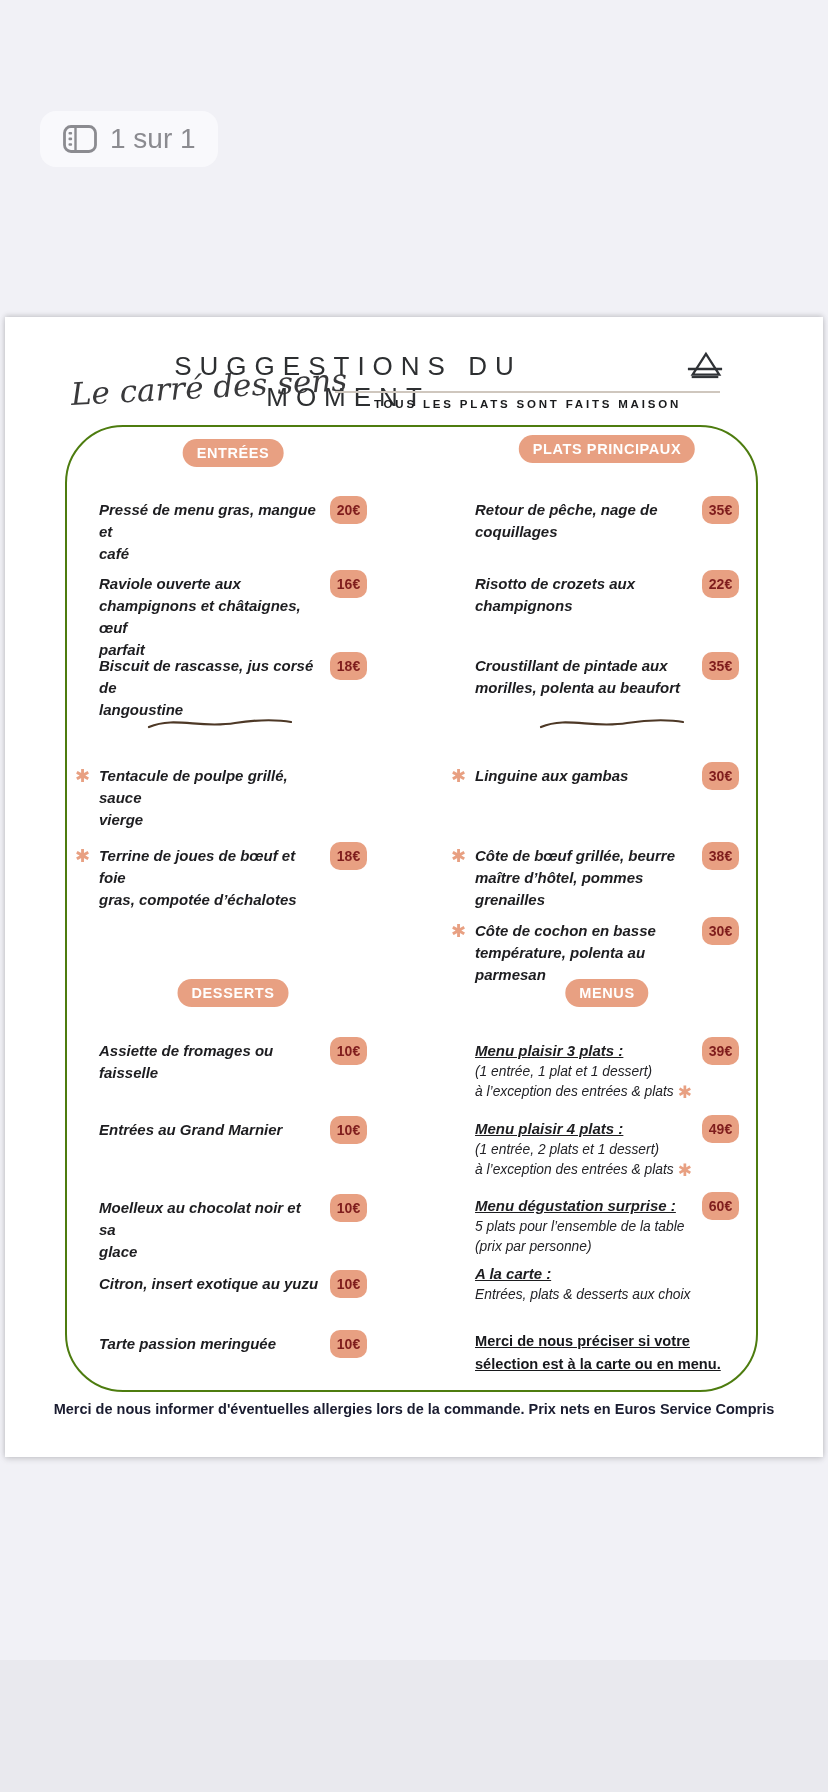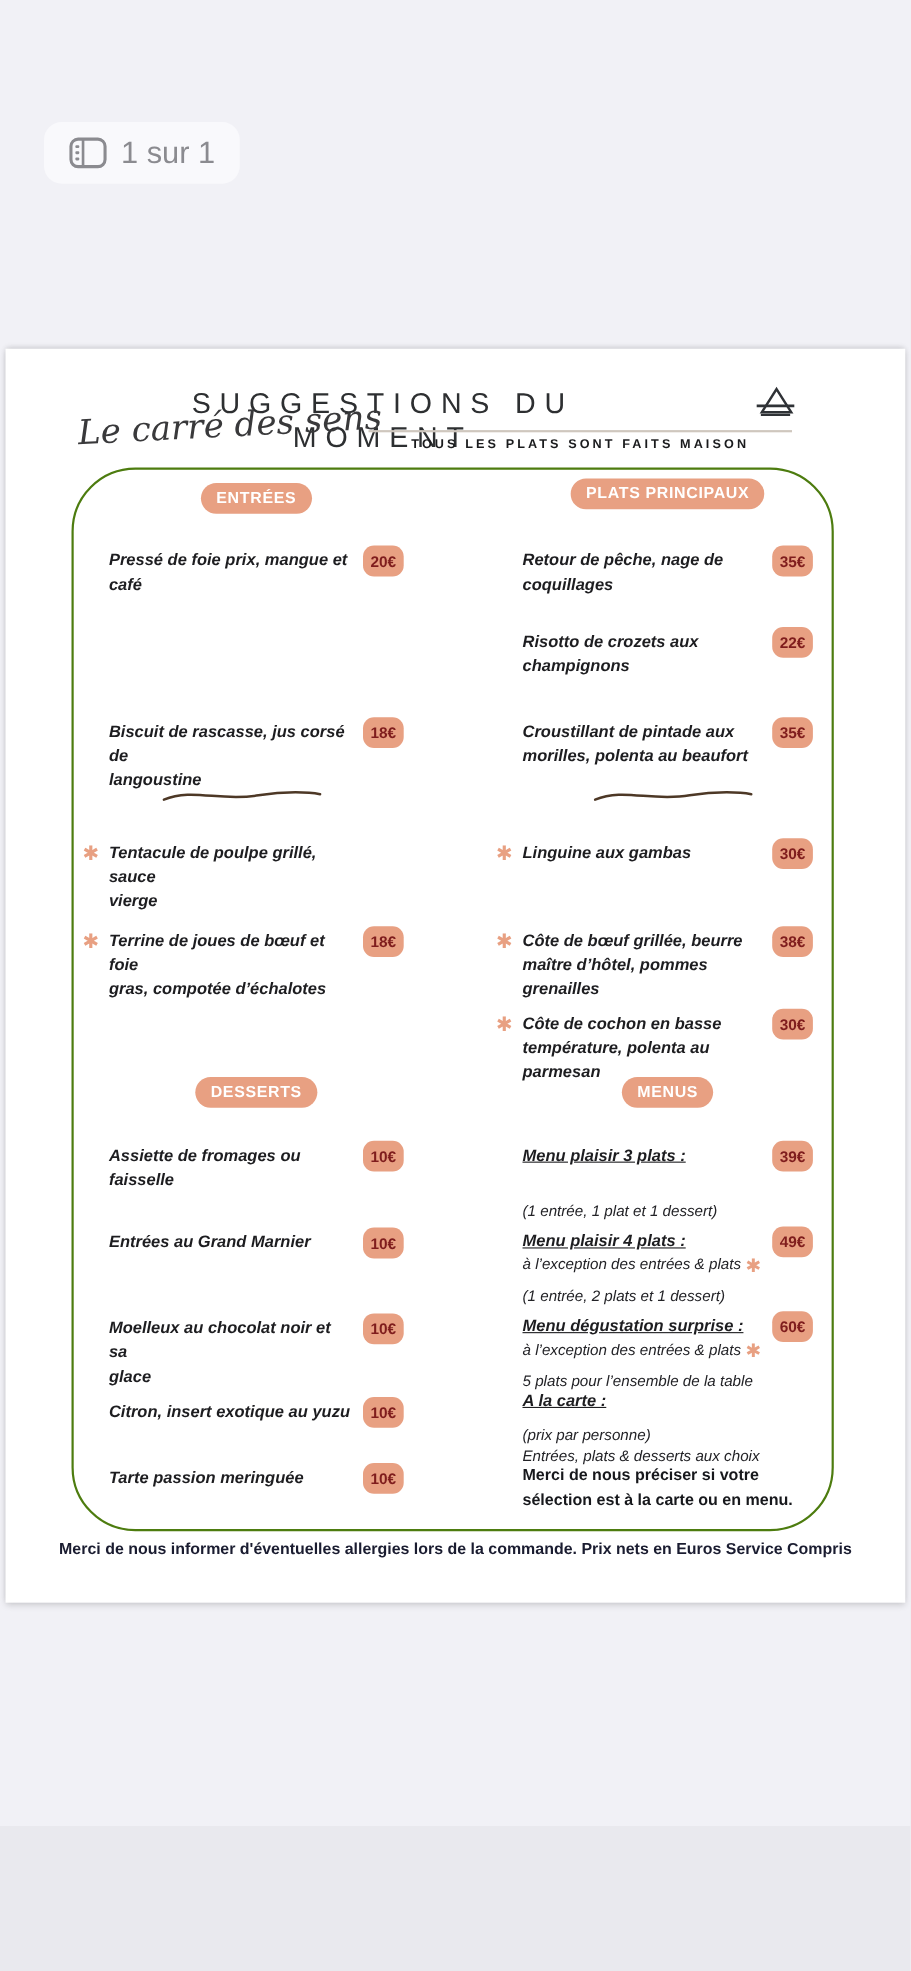--- a/index.html
+++ b/index.html
@@ -65,25 +65,25 @@
   }
   .star{
     position:absolute;left:-24px;top:0;font-size:18px;color:var(--accent);
     font-style:normal;line-height:22px;
   }
   .swoosh-wrap{position:absolute;}
   .menu-title{
     font-style:italic;font-weight:700;font-size:15px;line-height:22px;
     text-decoration:underline;color:#1d1d20;padding-right:46px;
   }
-  .menu-line{font-style:italic;font-weight:400;font-size:13.8px;line-height:20px;color:#232327;margin-top:29px;}
+  .menu-line{font-style:italic;font-weight:400;font-size:13.8px;line-height:20px;color:#232327;}
   .line-star{font-size:17px;color:var(--accent);margin-left:4px;font-style:normal;vertical-align:-2px;}
   .menu-note{
     position:absolute;left:0;right:0;font-weight:700;font-size:14.6px;line-height:23px;
-    color:#17181c;white-space:pre-line;
+    text-decoration:underline;color:#17181c;white-space:pre-line;
   }
   .m-footer{
     position:absolute;left:10px;top:1401px;width:808px;text-align:center;
     font-weight:700;font-size:14.5px;color:#1a1c30;
   }
 </style>
 </head>
 <body>
 
 <div class="screen">
@@ -114,23 +114,29 @@
   </span>
 
   <div class="m-brand">Le carré des sens</div>
   <div class="tagline-rule"></div>
   <div class="m-tagline">TOUS LES PLATS SONT FAITS MAISON</div>
 
   <div class="menu-box">
     <div class="col col-left" id="col-left">
         <div class="section-pill" style="top: 12px;">ENTRÉES</div>
         <div class="item-row" style="top: 72px;">
-          <div class="item-name">Pressé de foie prix, mangue et
+          <div class="item-name">Pressé de menu gras, mangue et
 café</div>
           <div class="price-pill">20€</div>
+        </div>
+        <div class="item-row" style="top: 146px;">
+          <div class="item-name">Raviole ouverte aux
+champignons et châtaignes, œuf
+parfait</div>
+          <div class="price-pill">16€</div>
         </div>
         <div class="item-row" style="top: 228px;">
           <div class="item-name">Biscuit de rascasse, jus corsé de
 langoustine</div>
           <div class="price-pill">18€</div>
         </div>
         <div class="swoosh-wrap" style="top: 286px; left: 46px;"><svg width="150" height="20" viewBox="0 0 150 20">
             <path d="M4 14 C30 3 55 16 90 10 C115 6 136 7 146 9" fill="none" stroke="#4d3826" stroke-width="2.2" stroke-linecap="round"></path>
           </svg></div>
         <div class="item-row" style="top: 338px;">

